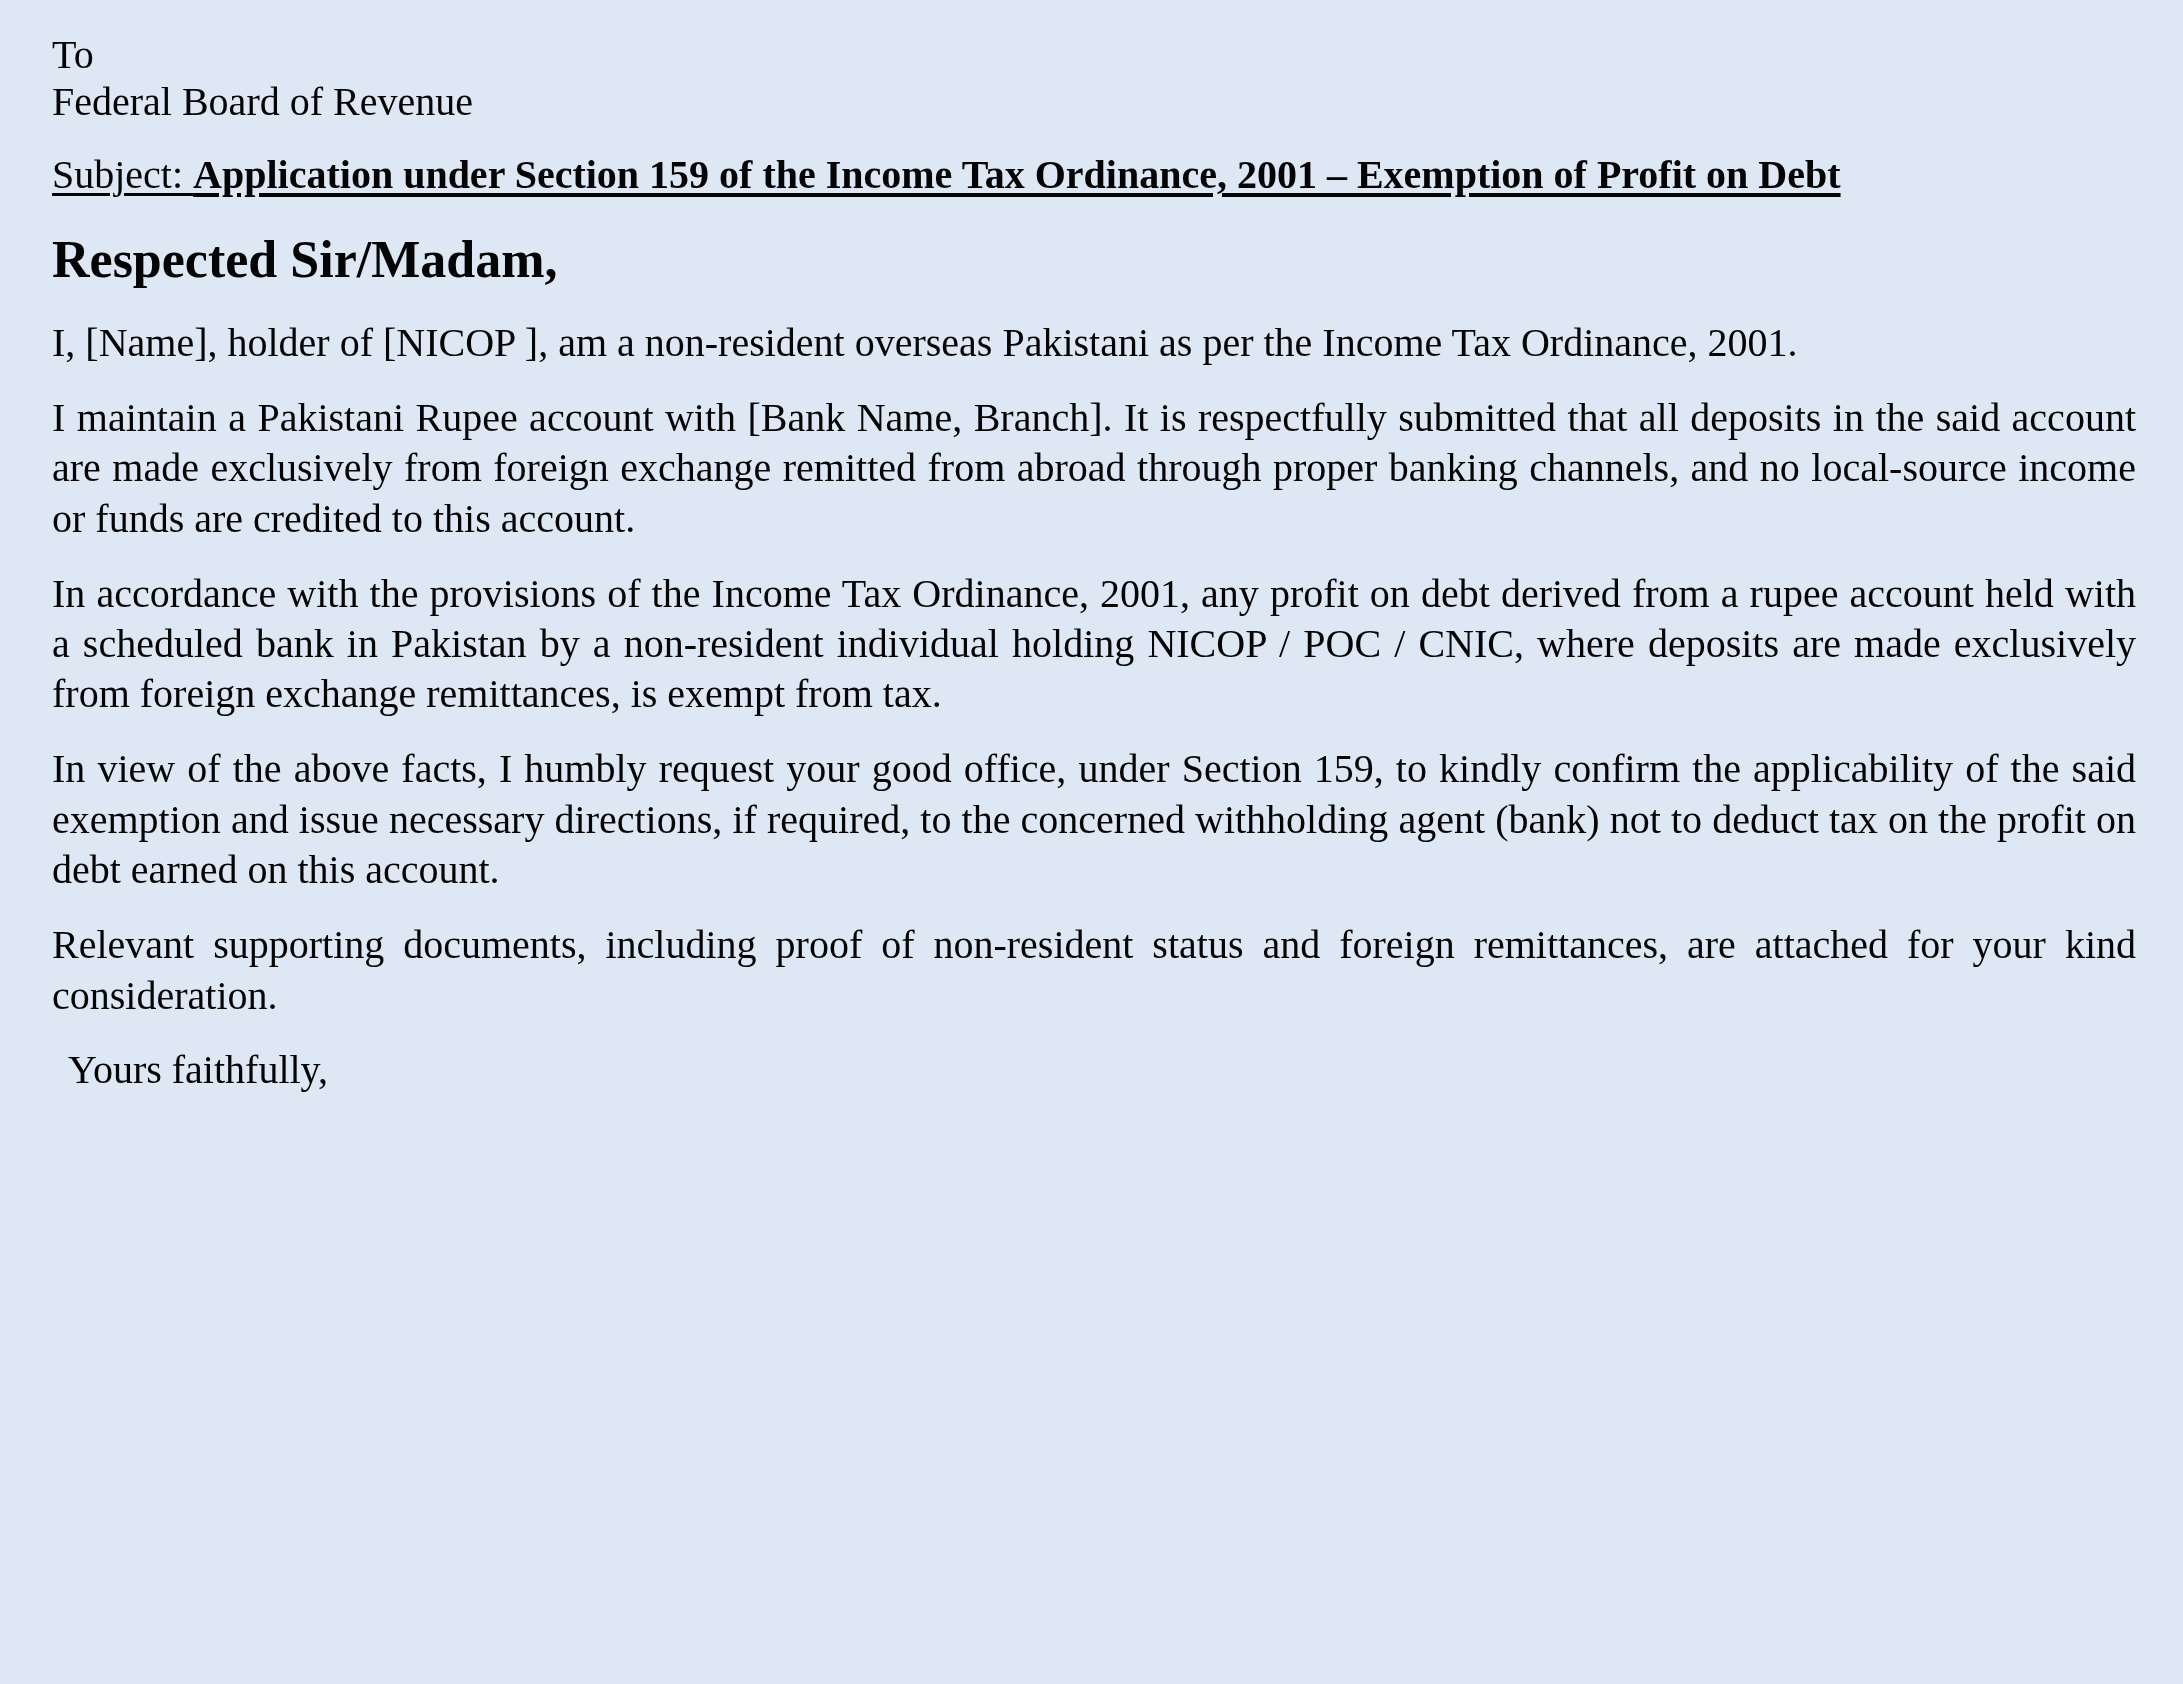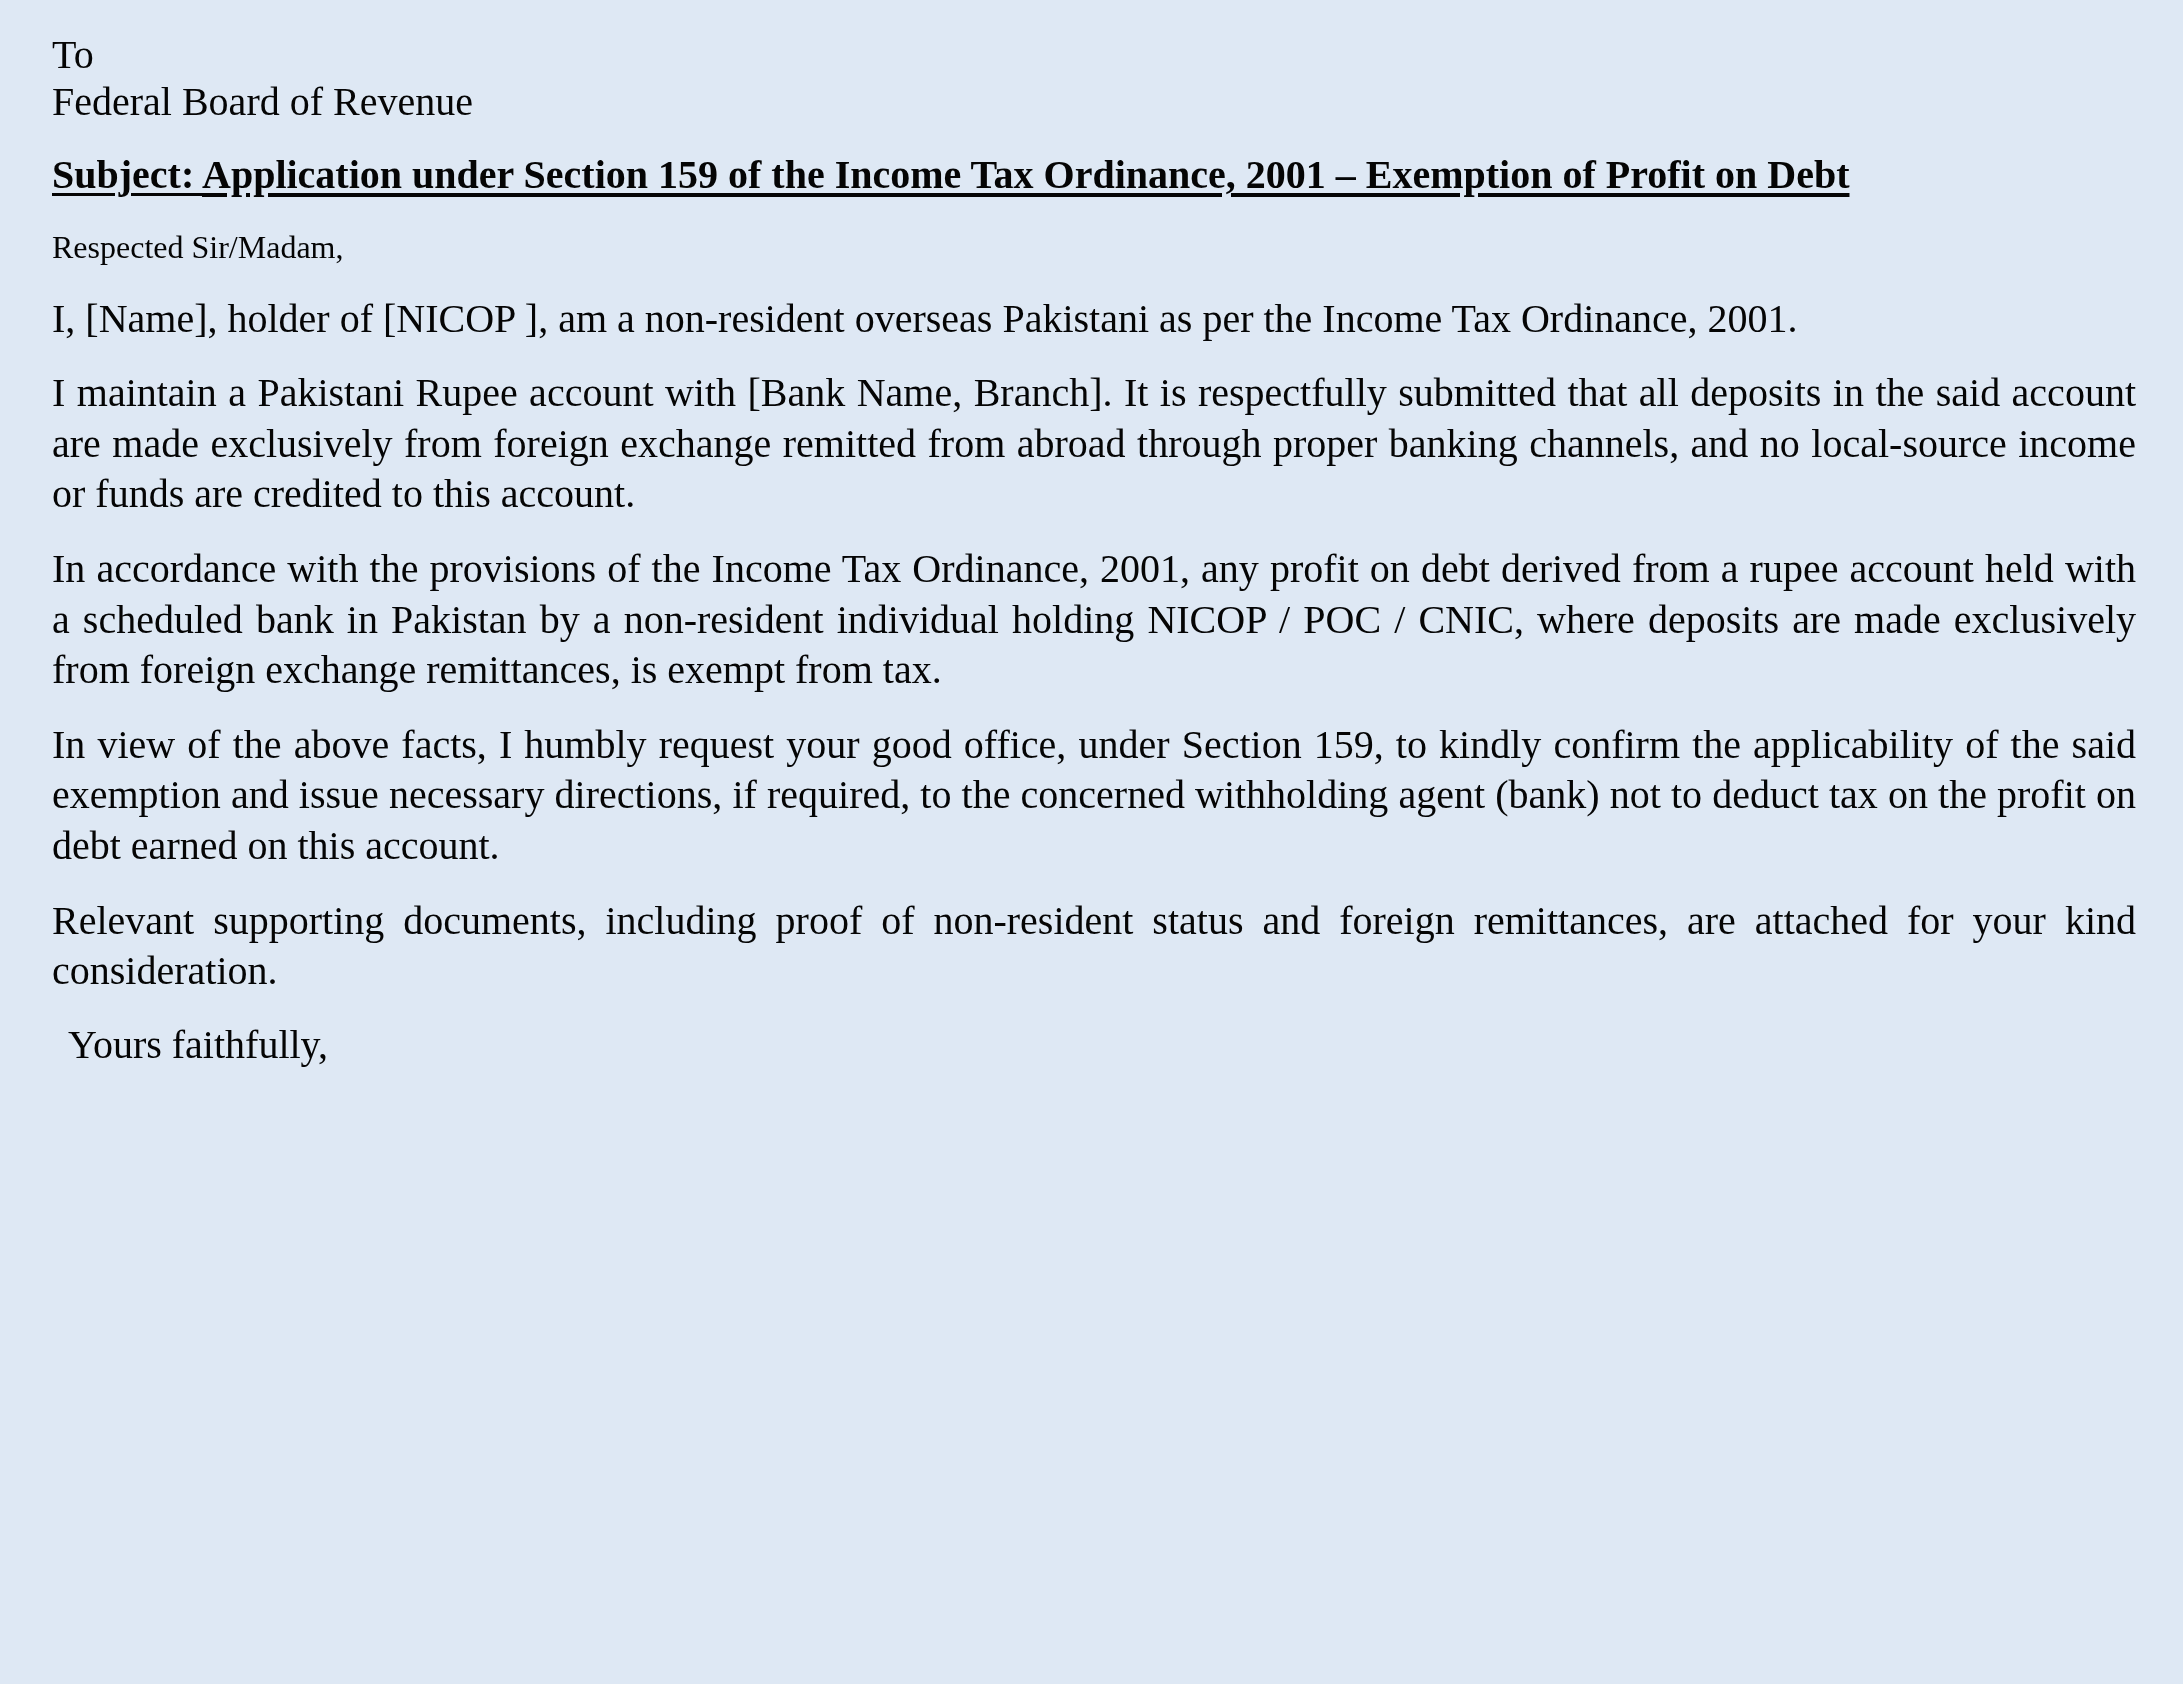--- a/index.html
+++ b/index.html
@@ -37,38 +37,39 @@
 
   
   .subject {
     font-size: 40px;
     line-height: 1.30;
     text-align: left;
     margin: 0 0 27px 0;
     max-width: 2086px;
   }
   .subject .sub-label {
-    font-weight: bold;
+    font-weight: normal;
     text-decoration: underline;
     text-decoration-thickness: 2.9px;
     text-underline-offset: 5.3px;
   }
   .subject .sub-title {
     font-weight: bold;
     text-decoration: underline;
     text-decoration-thickness: 4.1px;
     text-underline-offset: 5.3px;
   }
 
   
   .salutation {
-    font-size: 32px;
+    font-size: 52px;
     line-height: 1.22;
     margin: 0 0 26px 0;
     text-align: left;
+    font-weight: bold;
   }
   .para {
     font-size: 40px;
     line-height: 1.26;
     margin: 0 0 24.6px 0;
     text-align: justify;
     text-justify: inter-word;
     max-width: 2087px;
     hyphens: none;
   }

